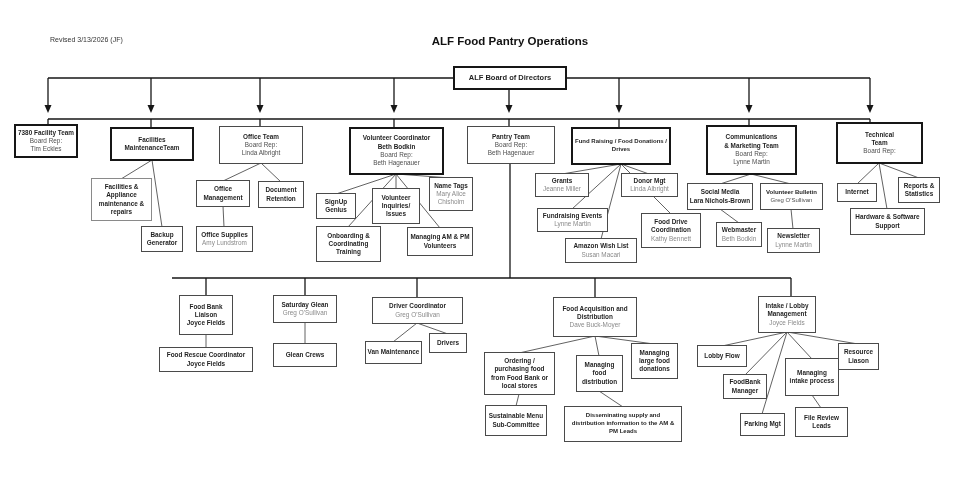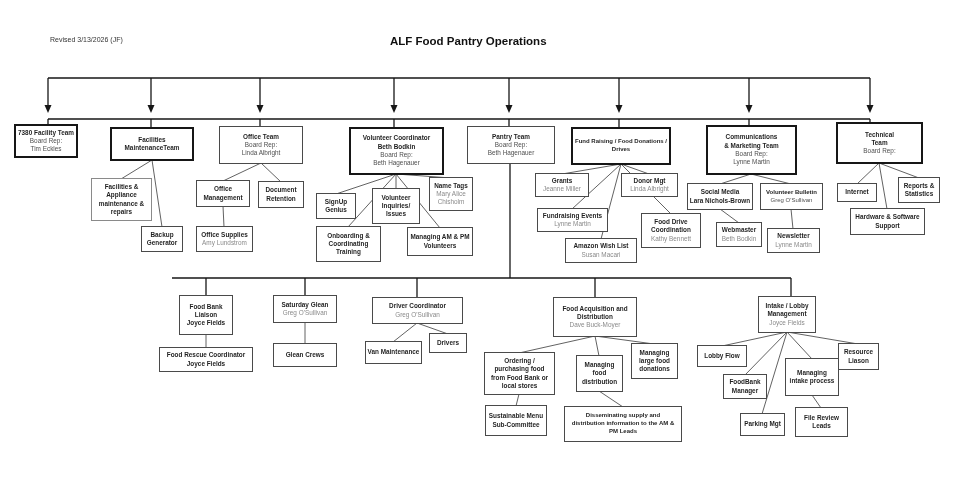--- a/index.html
+++ b/index.html
@@ -10,21 +10,21 @@
         display:flex;flex-direction:column;justify-content:center;align-items:center;
         text-align:center;font-size:6.4px;line-height:1.3;padding:1px;color:#222;}
   .bd2{border:2px solid #161616;}
   .bd1{border:1px solid #8a8a8a;}
   .node span{display:block;white-space:nowrap;}
   .b{font-weight:bold;color:#1f1f1f;}
   .r{color:#4f4f4f;}
   .g{color:#8a8a8a;}
   .fs-s{font-size:6.0px;}
   #revised{position:absolute;left:50px;top:36px;font-size:7px;color:#333;}
-  #title{position:absolute;left:390px;top:35px;width:240px;text-align:left;
+  #title{position:absolute;left:390px;top:35px;width:240px;text-align:center;
          font-size:11.5px;font-weight:bold;color:#111;}
 </style>
 </head>
 <body>
 
 <div id="canvas">
 
   <svg id="wires" width="965" height="477">
     <g stroke="#161616" stroke-width="1.3">
       <line x1="48" y1="78" x2="870" y2="78"></line>
@@ -100,20 +100,23 @@
       <line x1="787" y1="332" x2="762" y2="414"></line>
       <line x1="787" y1="332" x2="812" y2="359"></line>
       <line x1="787" y1="332" x2="858" y2="344"></line>
       <line x1="812" y1="395" x2="821" y2="408"></line>
     </g>
   </svg>
 
   <div id="revised">Revised 3/13/2026 (JF)</div>
   <div id="title">ALF Food Pantry Operations</div>
 
+  <div class="node bd2" style="left:453px;top:66px;width:114px;height:24px;font-size:7.5px">
+    <span class="b">ALF Board of Directors</span>
+  </div>
 
   <div class="node bd2" style="left:14px;top:124px;width:64px;height:34px">
     <span class="b">7380 Facility Team</span>
     <span class="r">Board Rep:</span>
     <span class="r">Tim Eckles</span>
   </div>
   <div class="node bd2" style="left:110px;top:127px;width:84px;height:34px">
     <span class="b">Facilities</span>
     <span class="b">MaintenanceTeam</span>
   </div>

